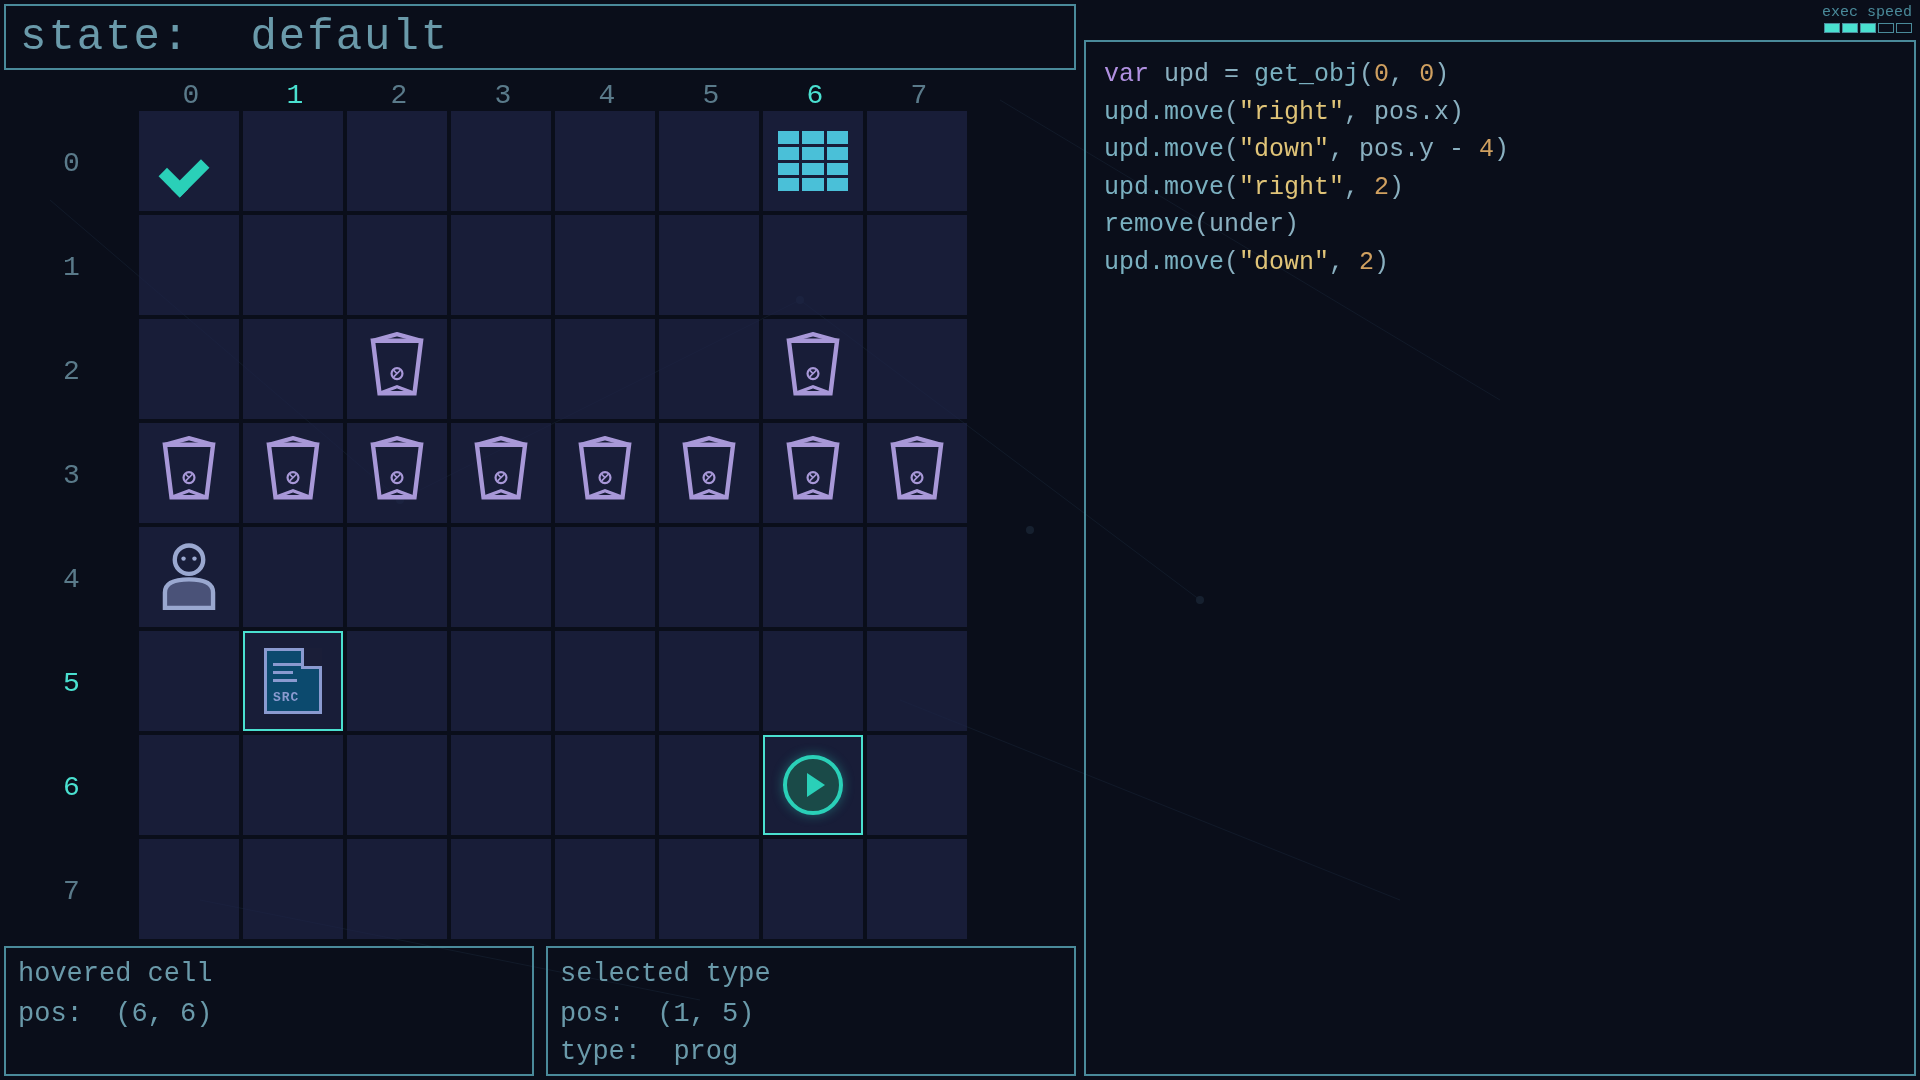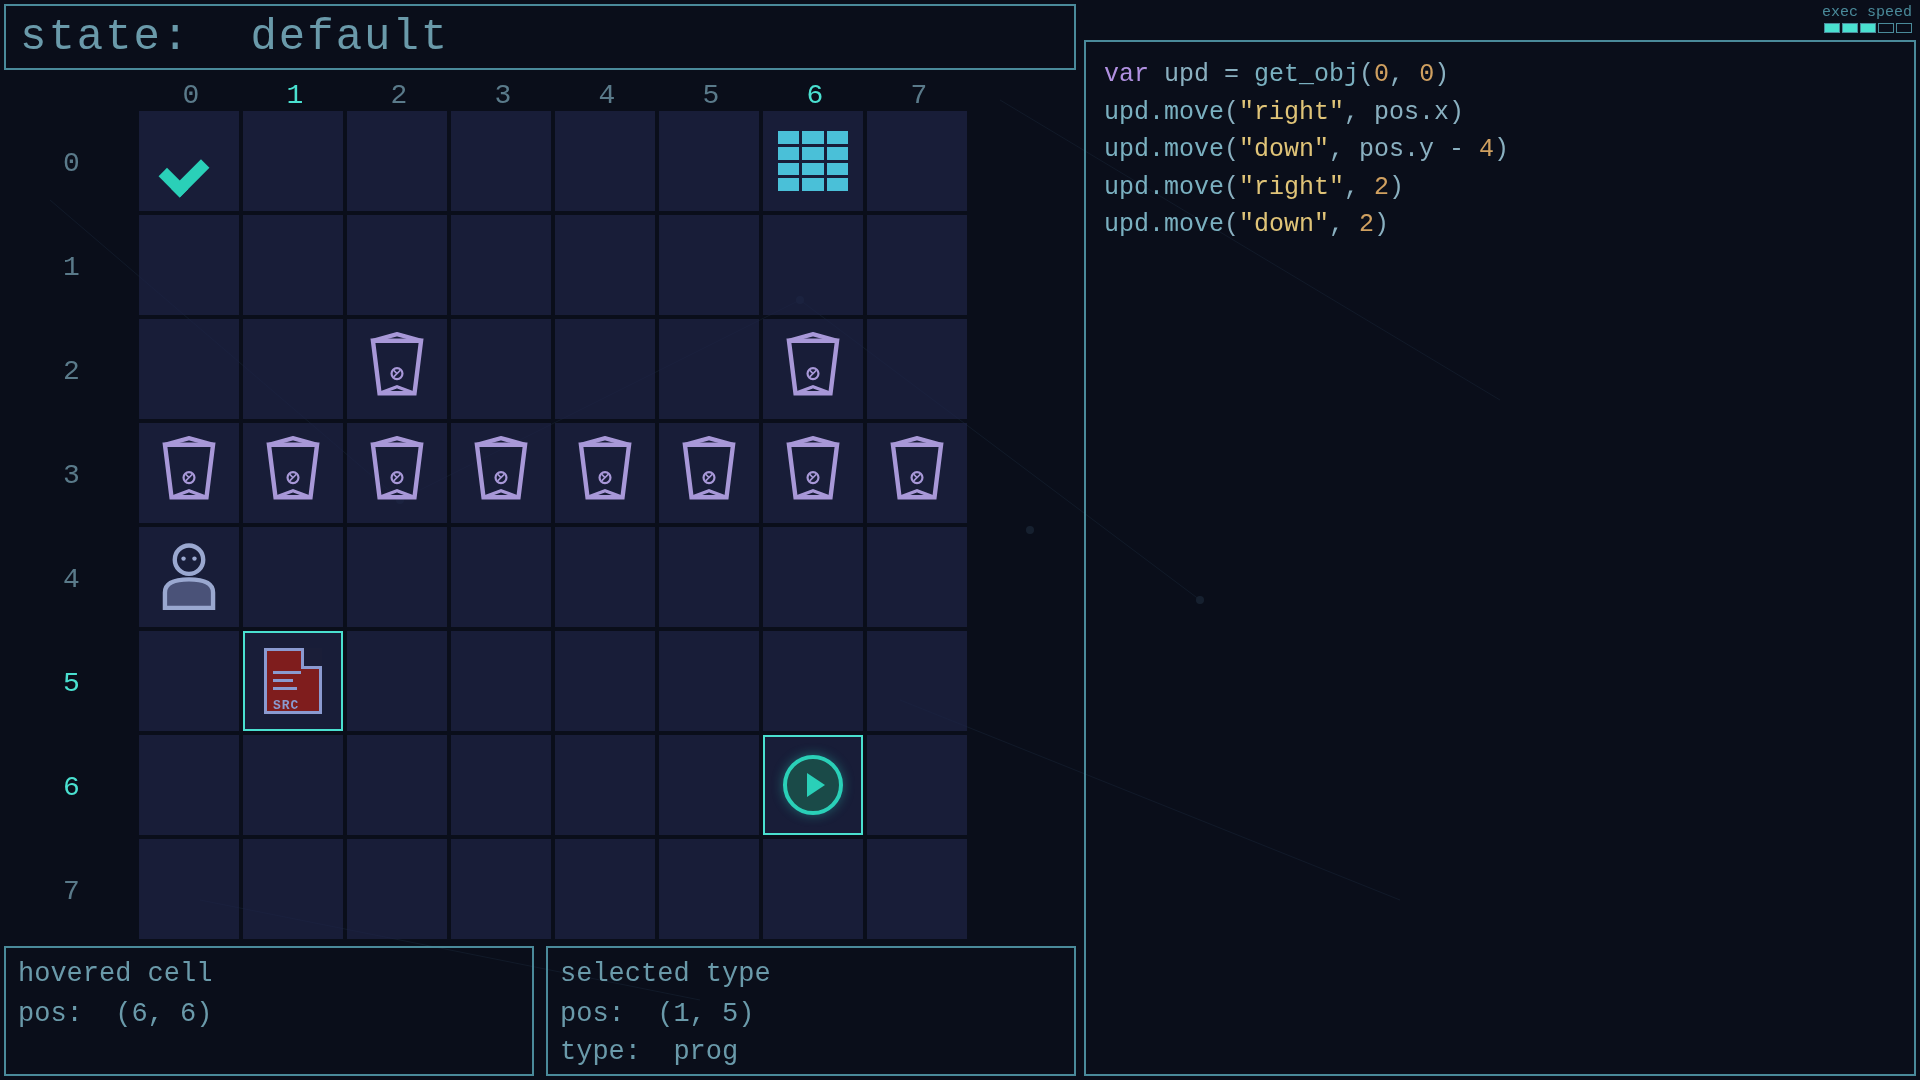--- a/index.html
+++ b/index.html
@@ -156,23 +156,23 @@
   grid-template-columns: 1fr 1fr 1fr;
   grid-template-rows: repeat(4, 1fr);
   gap: 3px;
 }
 .icon-firewall div { background: #4ac0d8; }
 .icon-trash svg { width: 66px; height: 70px; }
 .icon-person svg { width: 66px; height: 70px; }
 .icon-src {
   width: 58px; height: 66px;
   border: 3px solid #8a9ad0;
-  background: #7f1d1d;
-  position: relative;
-  padding: 20px 6px;
+  background: #0c4a6e;
+  position: relative;
+  padding: 12px 6px;
 }
 .icon-src::before {
   content: '';
   position: absolute;
   top: -3px; right: -3px;
   width: 18px; height: 18px;
   background: #1a1e38;
   border-left: 3px solid #8a9ad0;
   border-bottom: 3px solid #8a9ad0;
 }
@@ -446,16 +446,17 @@
           <div class="speed-bar active"></div>
           <div class="speed-bar"></div>
           <div class="speed-bar"></div>
         </div>
     </div>
     <div class="code-panel" id="code-panel">
         <div class="code-line"><span class="kw">var </span><span class="var-c">upd</span><span class="op"> = </span><span class="fn">get_obj</span><span class="op">(</span><span class="num">0</span><span class="op">, </span><span class="num">0</span><span class="op">)</span></div>
         <div class="code-line"><span class="fn">upd.move</span><span class="op">(</span><span class="str">"right"</span><span class="op">, pos.x)</span></div>
         <div class="code-line"><span class="fn">upd.move</span><span class="op">(</span><span class="str">"down"</span><span class="op">, pos.y - </span><span class="num">4</span><span class="op">)</span></div>
         <div class="code-line"><span class="fn">upd.move</span><span class="op">(</span><span class="str">"right"</span><span class="op">, </span><span class="num">2</span><span class="op">)</span></div>
+        <div class="code-line"><span class="fn">remove</span><span class="op">(under)</span></div>
         <div class="code-line"><span class="fn">upd.move</span><span class="op">(</span><span class="str">"down"</span><span class="op">, </span><span class="num">2</span><span class="op">)</span></div>
       </div>
   </div>
 </div>
 
 </body></html>

